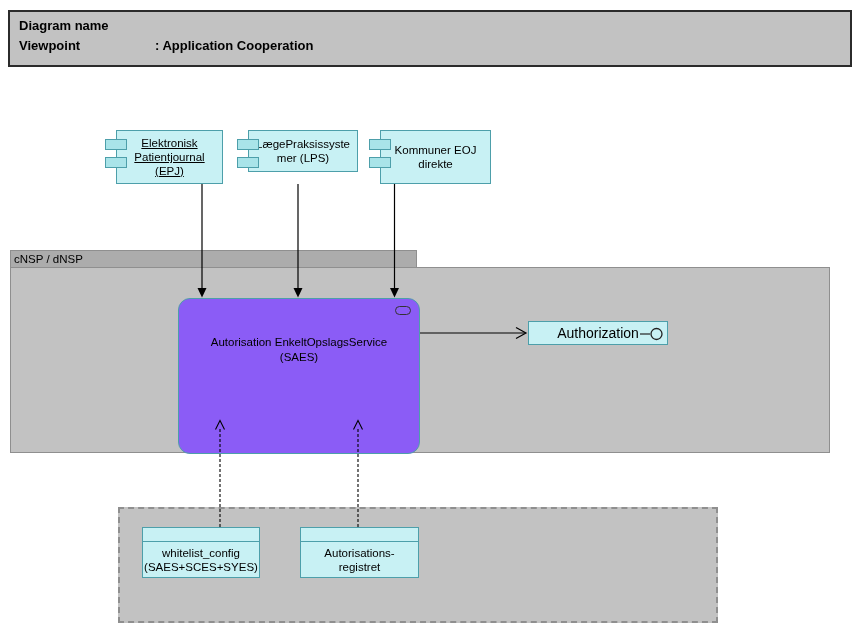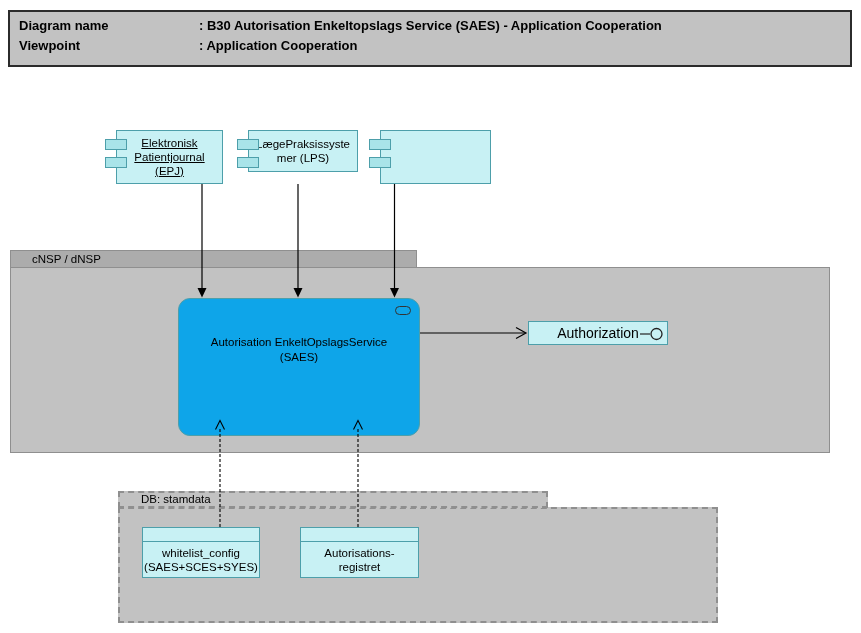--- a/index.html
+++ b/index.html
@@ -14,27 +14,27 @@
   #canvas{
     position:relative;width:861px;height:633px;background:#fff;
     font-family:"Liberation Sans",sans-serif;color:#000;overflow:hidden;
   }
   
   .title-block{
     position:absolute;left:8px;top:10px;width:844px;height:57px;
     background:var(--title-fill);border:2px solid #2b2b2b;box-sizing:border-box;
     padding:4px 0 0 9px;font-weight:bold;font-size:13px;line-height:20px;
   }
-  .title-row{display:flex;gap:44px;}
+  .title-row{display:flex;}
   .title-row .t-label{width:136px;flex:0 0 136px;}
   
   .group-tab{
     position:absolute;box-sizing:border-box;background:var(--group-tab-fill);
     border:1px solid var(--group-border);font-size:11.5px;line-height:16px;
-    padding-left:21px;z-index:2;
+    padding-left:3px;z-index:2;
   }
   .group-body{
     position:absolute;box-sizing:border-box;background:var(--group-fill);
     border:1px solid var(--group-border);z-index:1;
   }
   #nsp-tab{left:10px;top:250px;width:407px;height:18px;}
   #nsp-body{left:10px;top:267px;width:820px;height:186px;}
   #db-tab{left:118px;top:491px;width:430px;height:17px;background:var(--group-fill);
           border:2px dashed var(--group-border);line-height:13px;}
   #db-body{left:118px;top:507px;width:600px;height:116px;border:2px dashed var(--group-border);}
@@ -48,22 +48,22 @@
   #epj{left:116px;top:130px;width:107px;height:54px;text-decoration:underline;}
   #lps{left:248px;top:130px;width:110px;height:42px;}
   #eoj{left:380px;top:130px;width:111px;height:54px;}
   .port{
     position:absolute;left:-12px;width:22px;height:11px;box-sizing:border-box;
     background:#a9e4e9;border:1px solid var(--element-border);
   }
   .port.p1{top:8px;} .port.p2{top:26px;}
   
   #saes{
-    position:absolute;left:178px;top:298px;width:242px;height:138px;box-sizing:border-box;
-    background:#0ea5e9;border:1px solid var(--element-border);border-radius:12px;
+    position:absolute;left:178px;top:298px;width:242px;height:156px;box-sizing:border-box;
+    background:#8b5cf6;border:1px solid var(--element-border);border-radius:12px;
     text-align:center;font-size:11.5px;line-height:15px;white-space:pre-line;
     padding-top:6px;z-index:3;
   }
   .service-pill{
     position:absolute;right:8px;top:7px;width:16px;height:9px;box-sizing:border-box;
     border:1.4px solid #333;border-radius:5px;
   }
   
   #auth{
     position:absolute;left:528px;top:321px;width:140px;height:24px;box-sizing:border-box;
@@ -87,54 +87,52 @@
   #connectors{position:absolute;left:0;top:0;z-index:5;pointer-events:none;}
 </style>
 </head>
 <body>
 
 <div id="canvas">
 
   <div class="title-block">
     <div class="title-row">
       <span class="t-label">Diagram name</span>
-      <span class="t-value">: B30 Autorisation Enkeltopslags Service (SAES) - Application Cooperation</span>
     </div>
     <div class="title-row">
       <span class="t-label">Viewpoint</span>
       <span class="t-value">: Application Cooperation</span>
     </div>
   </div>
 
   <div class="group-body" id="nsp-body"></div>
   <div class="group-tab" id="nsp-tab">
     <span>cNSP / dNSP</span>
   </div>
 
   <div class="group-body" id="db-body"></div>
-  <div class="group-tab" id="db-tab">
-    <span>DB: stamdata</span>
-  </div>
 
   <div class="app-box" id="epj">
     <span class="port p1"></span>
     <span class="port p2"></span>
     <span>Elektronisk
 Patientjournal
 (EPJ)</span>
   </div>
   <div class="app-box" id="lps">
     <span class="port p1"></span>
     <span class="port p2"></span>
     <span>LægePraksissyste
 mer (LPS)</span>
   </div>
   <div class="app-box" id="eoj">
     <span class="port p1"></span>
     <span class="port p2"></span>
+    <span>Kommuner EOJ
+direkte</span>
   </div>
 
   <div id="saes">
     <span class="service-pill"></span>
     <span>Autorisation EnkeltOpslagsService
 (SAES)</span>
   </div>
 
   <div id="auth">
     <span>Authorization</span>

